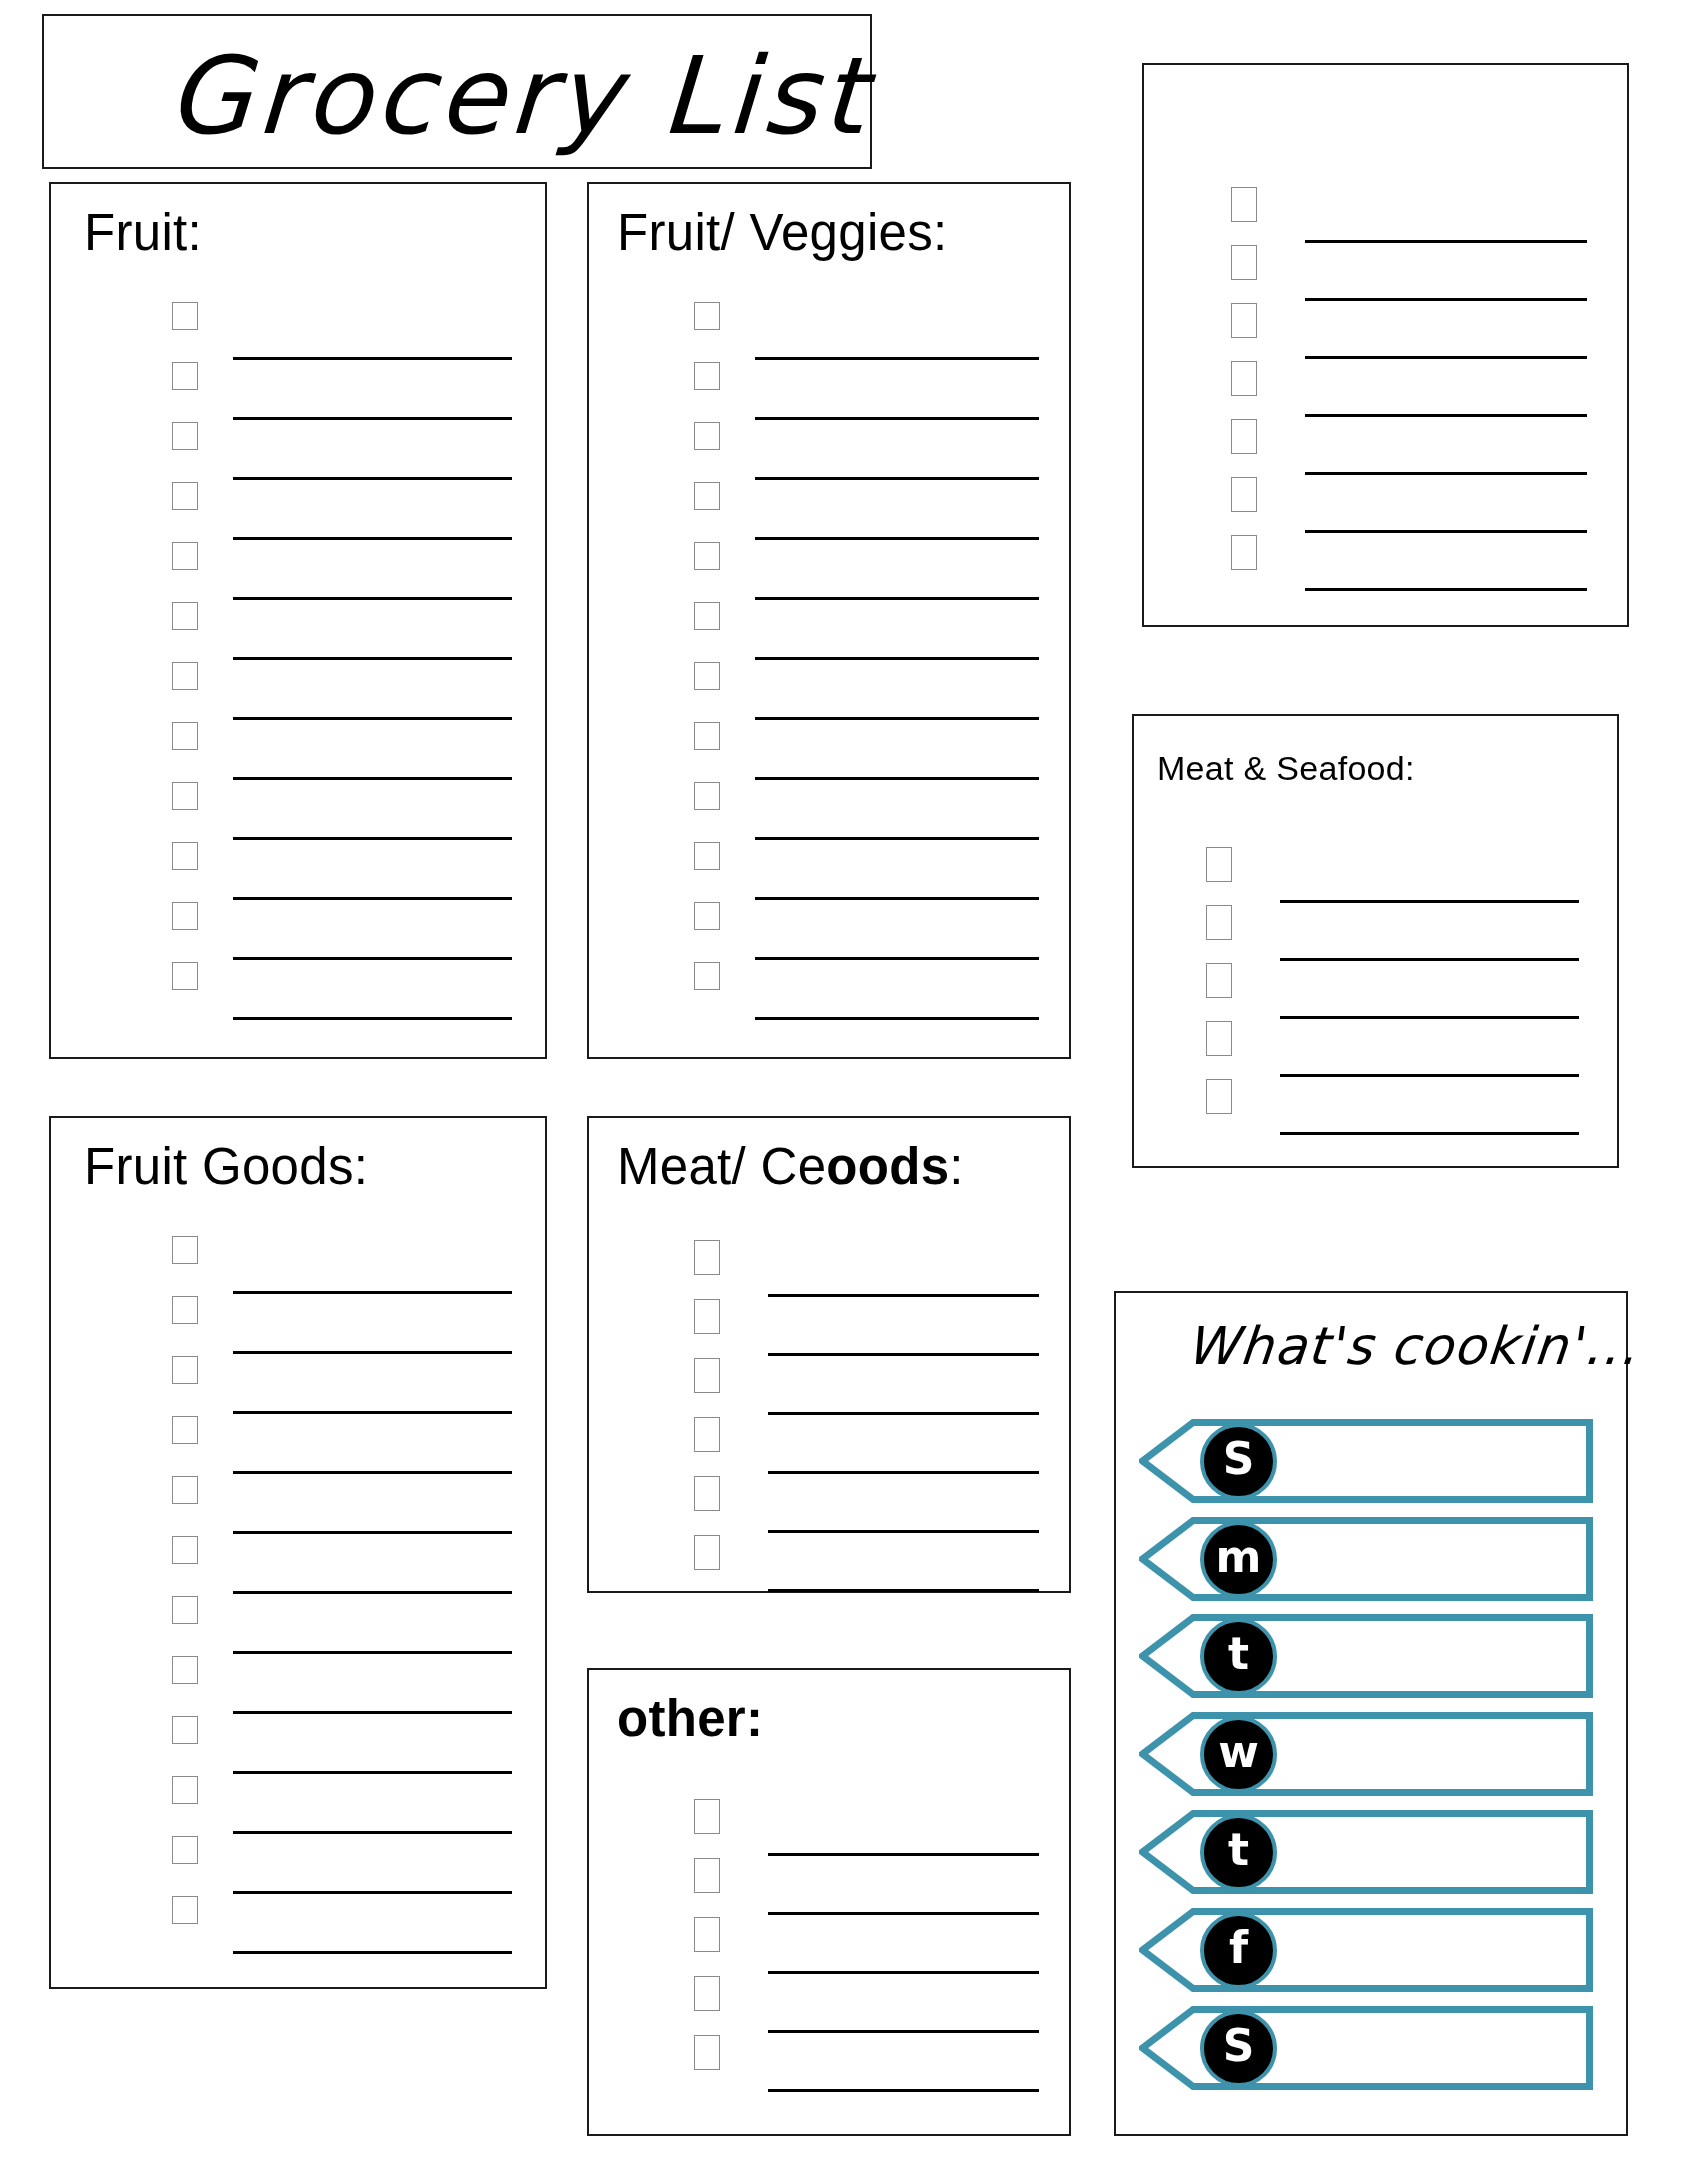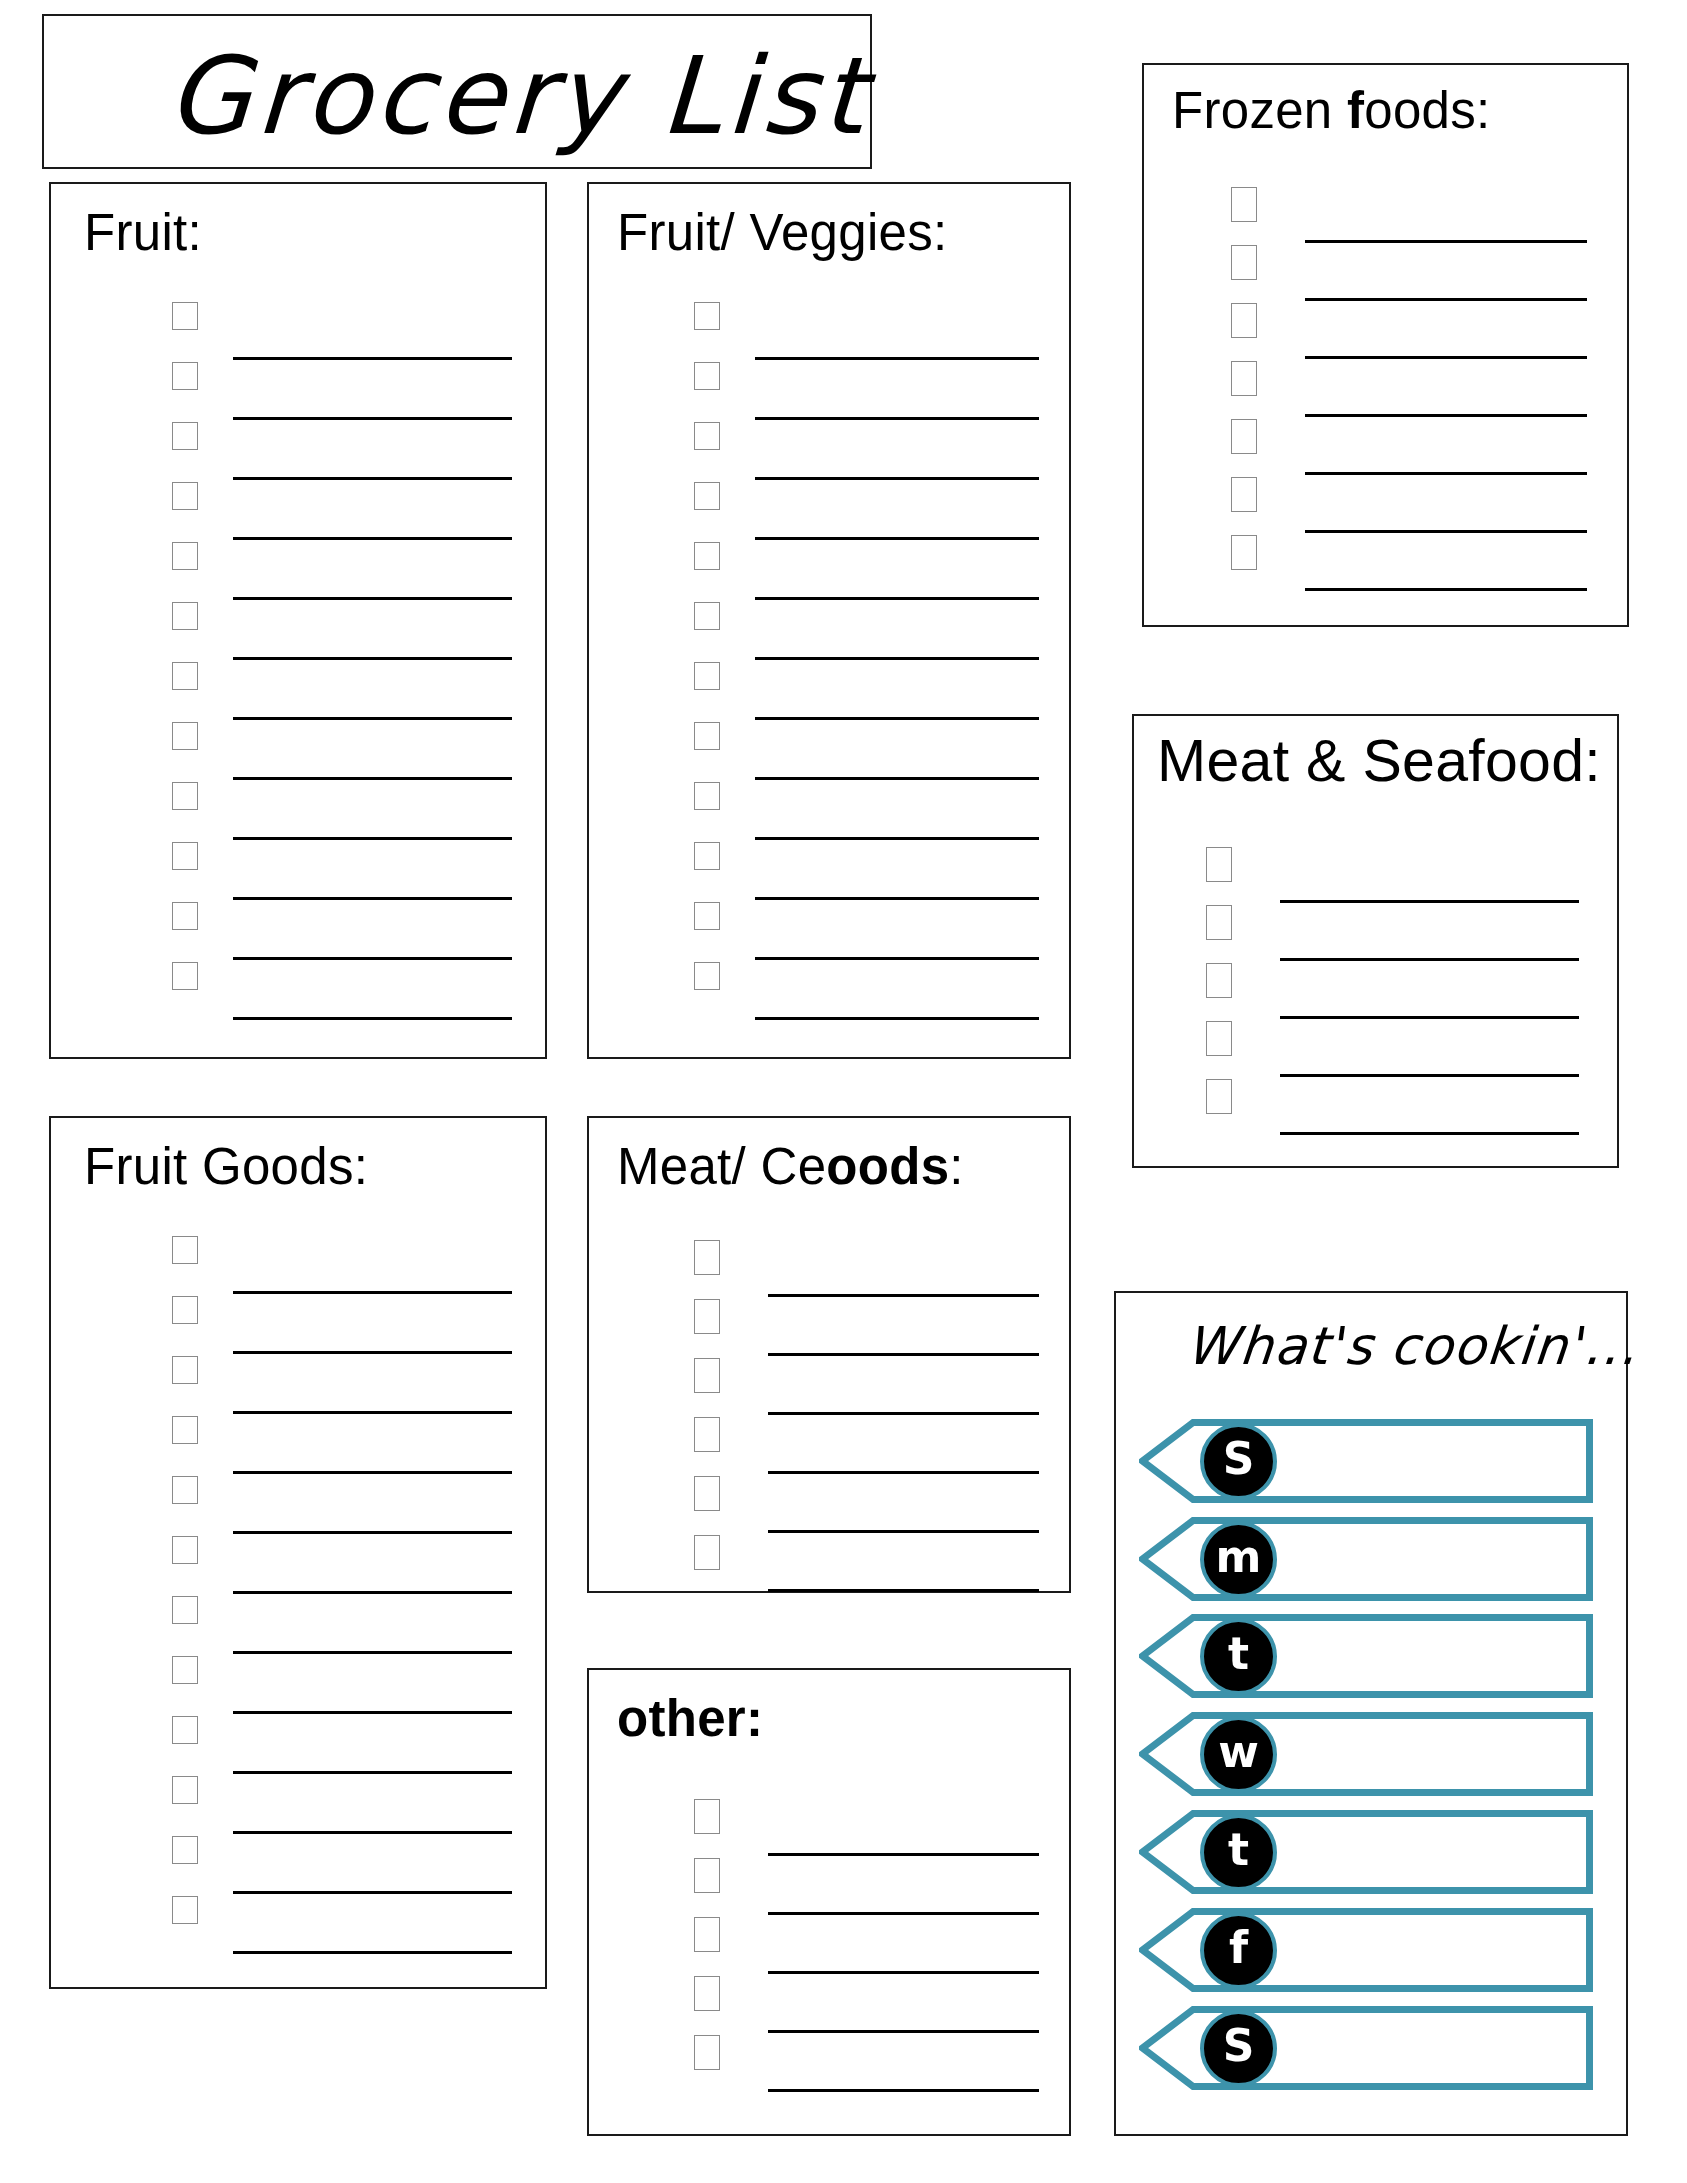--- a/index.html
+++ b/index.html
@@ -234,21 +234,20 @@
         <div class="wline" style="margin-bottom: 1.7px;"></div>
       </div>
       <div class="row" style="height: 60px;">
         <div class="cbox" style="width: 26px; height: 28px; margin-right: 35px;"></div>
         <div class="wline" style="margin-bottom: 1.7px;"></div>
       </div>
     </div>
 </div>
 
 <div class="panel" id="frozen-box" style="left:1142px; top:63px; width:487px; height:564px;">
-  <div class="panel-title" id="heading-frozen" style="left:28px; top:15.7px; font-size:51px;"><span>Frozen </span><b>f</b><span>oods:</span></div>
   <div class="rows" id="rows-frozen" style="top:122px; left:87px; right:40px;">
       <div class="row" style="height: 58px;">
         <div class="cbox" style="width: 26px; height: 35px; margin-right: 48px;"></div>
         <div class="wline" style="margin-bottom: 1.7px;"></div>
       </div>
       <div class="row" style="height: 58px;">
         <div class="cbox" style="width: 26px; height: 35px; margin-right: 48px;"></div>
         <div class="wline" style="margin-bottom: 1.7px;"></div>
       </div>
       <div class="row" style="height: 58px;">
@@ -268,21 +267,21 @@
         <div class="wline" style="margin-bottom: 1.7px;"></div>
       </div>
       <div class="row" style="height: 58px;">
         <div class="cbox" style="width: 26px; height: 35px; margin-right: 48px;"></div>
         <div class="wline" style="margin-bottom: 1.7px;"></div>
       </div>
     </div>
 </div>
 
 <div class="panel" id="meat-box" style="left:1132px; top:714px; width:487px; height:454px;">
-  <div class="panel-title" style="left:23px; top:11px; font-size:59px;">Meat &amp; Seafood:</div>
+  <div class="panel-title" style="left:23px; top:33px; font-size:34px;">Meat &amp; Seafood:</div>
   <div class="rows" id="rows-meat" style="top:131px; left:72px; right:38px;">
       <div class="row" style="height: 58px;">
         <div class="cbox" style="width: 26px; height: 35px; margin-right: 48px;"></div>
         <div class="wline" style="margin-bottom: 1.7px;"></div>
       </div>
       <div class="row" style="height: 58px;">
         <div class="cbox" style="width: 26px; height: 35px; margin-right: 48px;"></div>
         <div class="wline" style="margin-bottom: 1.7px;"></div>
       </div>
       <div class="row" style="height: 58px;">

